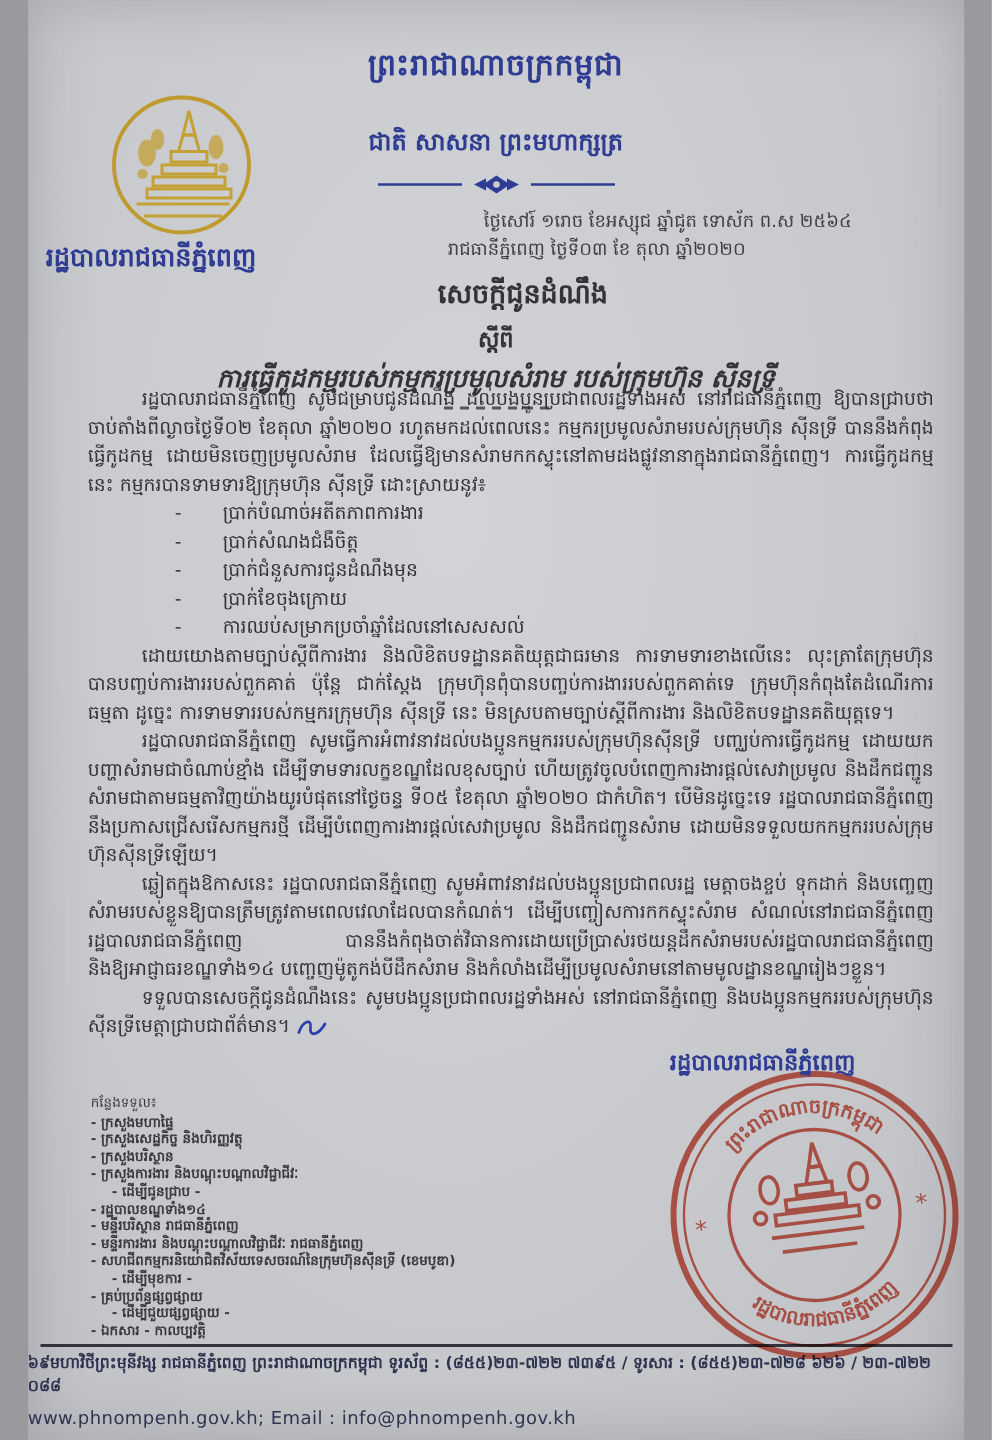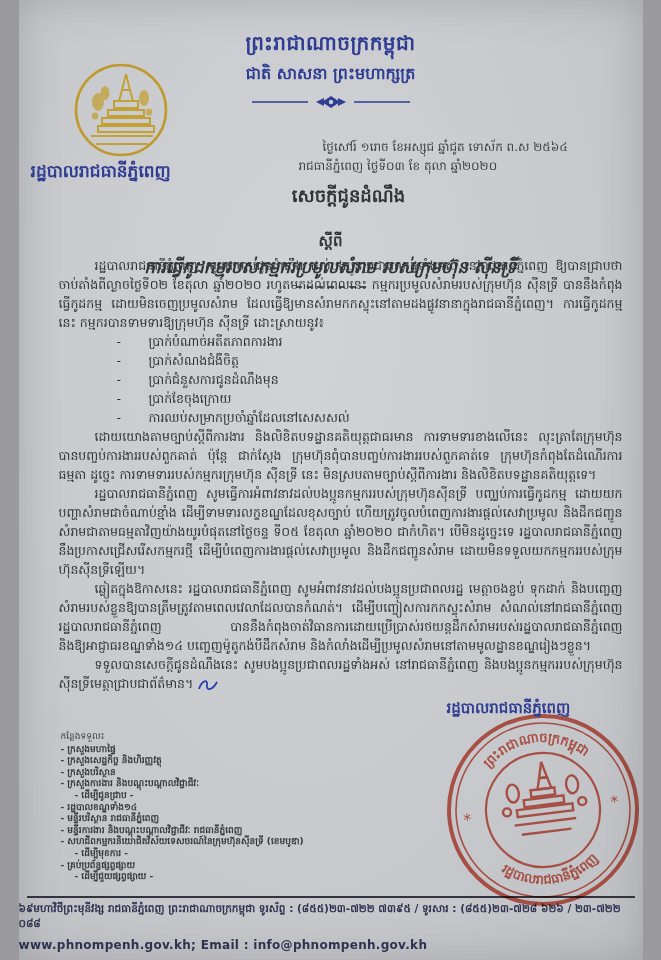--- a/index.html
+++ b/index.html
@@ -7,32 +7,32 @@
   body { font-family:"DejaVu Sans", sans-serif; }
   .page {
     position:relative; width:624px; height:960px; margin:0 auto;
     background: radial-gradient(ellipse at 45% 35%, #d2d3d6 0%, #c9cacd 55%, #bfc0c4 100%);
     box-shadow: inset 0 0 40px rgba(70,70,80,0.25);
     overflow:hidden; color:#35363a;
   }
   
   .header { position:absolute; top:30px; left:0; right:0; text-align:center; color:#2e3d93; }
   .header .kingdom { font-size:20px; font-weight:bold; letter-spacing:0.5px; }
-  .header .motto { font-size:16px; font-weight:bold; margin-top:3px; }
+  .header .motto { font-size:16px; font-weight:bold; margin-top:24px; }
   .ornament { margin:8px auto 0; width:170px; display:block; }
   
   .emblem { position:absolute; left:52px; top:60px; width:100px; height:100px; }
   .issuer-name { position:absolute; left:12px; top:160px; font-size:17px; font-weight:bold; color:#2e3d93; white-space:nowrap; }
   
   .dateline { position:absolute; right:14px; top:138px; width:330px; font-size:12px; color:#3d3d42; line-height:19px; }
   .dateline .l1 { padding-left:24px; }
   
   .title-block { position:absolute; top:184px; left:0; right:0; text-align:center; color:#333338; }
   .title-block .t1 { font-size:18px; font-weight:bold;padding-left:36px; }
-  .title-block .t2 { font-size:15px; font-weight:bold; margin-top:20px;text-align:center; }
+  .title-block .t2 { font-size:15px; font-weight:bold; margin-top:5px;text-align:center; }
   .title-block .t3 { font-size:17px; font-weight:bold; margin-top:3px;font-style:italic; }
   .title-divider { width:70px; border-top:2px dashed #55555c; margin:5px auto 0; }
   
   .body-text {
     position:absolute; top:256px; left:40px; right:20px; height:446px; overflow:hidden;
     font-size:12.5px; line-height:19px; text-align:justify; color:#323338;
   }
   .body-text p { text-indent:36px; }
   .demand-list { margin:0 0 0 58px; }
   .demand-list .li { display:flex; gap:26px; }
@@ -44,21 +44,21 @@
   .sig-mark { position:absolute; right:0px; top:-6px; z-index:4; }
   .stamp-wrap { position:absolute; left:14px; top:12px; width:200px; height:200px; transform:rotate(-7deg); opacity:0.82; z-index:2; mix-blend-mode:multiply; }
   
   .cc { position:absolute; left:42px; top:731px; width:330px; font-size:9px; line-height:11.6px; color:#3a3b40; font-weight:600; }
   .cc .cc-head { font-weight:normal; margin-bottom:1px; }
   .cc .indent { padding-left:14px; }
   
   .footer { position:absolute; left:0; right:0; bottom:8px; text-align:left; color:#2e3350; }
   .footer .rule { border-top:2px solid #33333d; margin:0 8px 4px; }
   .footer .address { font-size:10.5px; font-weight:600; }
-  .footer .contact { font-size:12px; font-weight:700; margin-top:6px; letter-spacing:0.3px; }
+  .footer .contact { font-size:12px; font-weight:400; margin-top:6px; letter-spacing:0.3px; }
   svg { display:block; }
 </style>
 </head>
 <body>
 
 <div class="page">
 
   <div class="header">
     <div class="kingdom">ព្រះរាជាណាចក្រកម្ពុជា</div>
     <div class="motto">ជាតិ សាសនា ព្រះមហាក្សត្រ</div>
@@ -185,20 +185,21 @@
     <div>- ក្រសួងបរិស្ថាន</div>
     <div>- ក្រសួងការងារ និងបណ្តុះបណ្តាលវិជ្ជាជីវៈ</div>
     <div class="indent">- ដើម្បីជូនជ្រាប -</div>
     <div>- រដ្ឋបាលខណ្ឌទាំង១៤</div>
     <div>- មន្ទីរបរិស្ថាន រាជធានីភ្នំពេញ</div>
     <div>- មន្ទីរការងារ និងបណ្តុះបណ្តាលវិជ្ជាជីវៈ រាជធានីភ្នំពេញ</div>
     <div>- សហជីពកម្មករនិយោជិតវិស័យទេសចរណ៍នៃក្រុមហ៊ុនស៊ីនទ្រី (ខេមបូឌា)</div>
     <div class="indent">- ដើម្បីមុខការ -</div>
     <div>- គ្រប់ប្រព័ន្ធផ្សព្វផ្សាយ</div>
     <div class="indent">- ដើម្បីជួយផ្សព្វផ្សាយ -</div>
+    <div>- ឯកសារ - កាលប្បវត្តិ</div>
   </div>
 
   <div class="footer">
     <div class="rule"></div>
     <div class="address">៦៩មហាវិថីព្រះមុនីវង្ស រាជធានីភ្នំពេញ ព្រះរាជាណាចក្រកម្ពុជា ទូរស័ព្ទ : (៨៥៥)២៣-៧២២ ៧៣៩៥ / ទូរសារ : (៨៥៥)២៣-៧២៨ ៦២៦ / ២៣-៧២២ ០៨៨</div>
     <div class="contact">www.phnompenh.gov.kh; Email : info@phnompenh.gov.kh</div>
   </div>
 
 </div>
 

